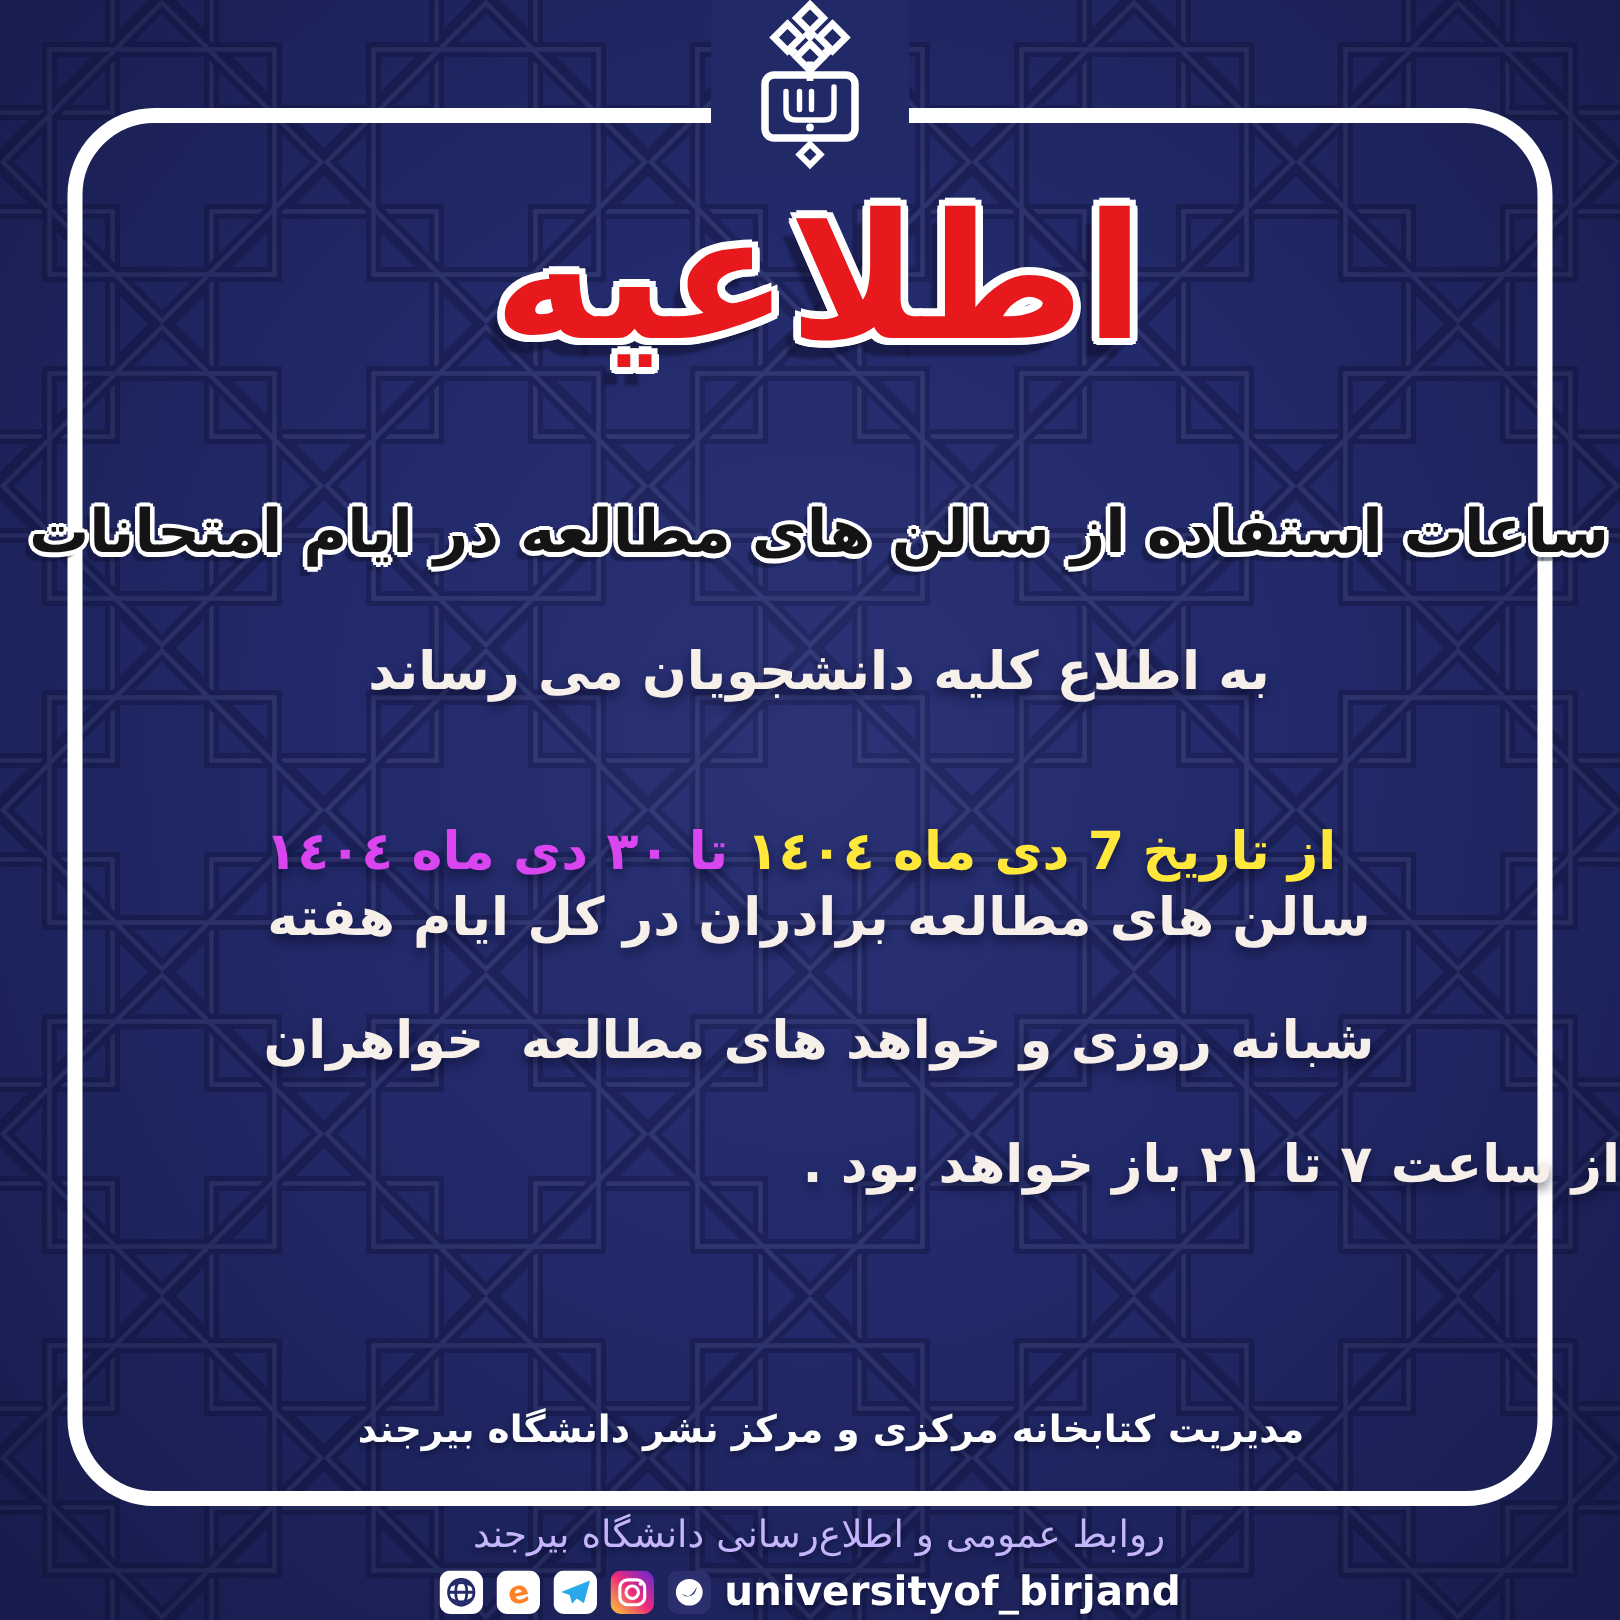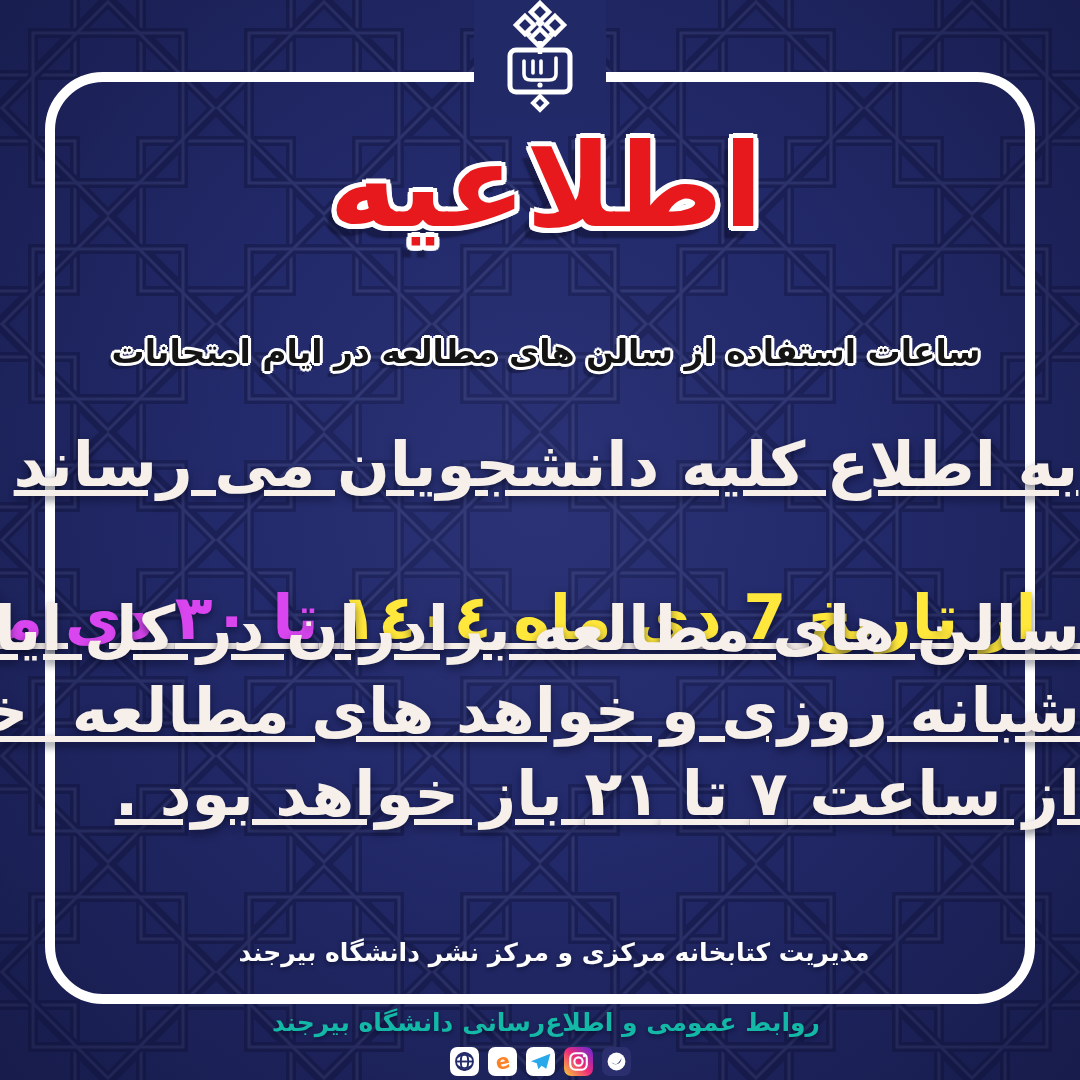--- a/index.html
+++ b/index.html
@@ -30,45 +30,44 @@
   .center-line{left:0;right:0;text-align:center;white-space:pre;margin-left:12px;}
   .title{
     top:116px;font-size:116px;font-weight:bold;color:#e8191c;line-height:1.2;
     text-shadow:
       -5px 0 0 #fff,5px 0 0 #fff,0 -5px 0 #fff,0 5px 0 #fff,
       -4px -4px 0 #fff,4px -4px 0 #fff,-4px 4px 0 #fff,4px 4px 0 #fff,
       -5px 2px 0 #fff,5px 2px 0 #fff,-2px 5px 0 #fff,2px 5px 0 #fff,
       -9px 12px 2px rgba(14,17,48,0.55);
   }
   .subtitle{
-    top:332px;font-size:33px;font-weight:bold;color:#141414;
+    top:332px;font-size:40px;font-weight:bold;color:#141414;
     text-shadow:
       -3px 0 0 #fff,3px 0 0 #fff,0 -3px 0 #fff,0 3px 0 #fff,
       -2px -2px 0 #fff,2px -2px 0 #fff,-2px 2px 0 #fff,2px 2px 0 #fff,
       -5px 6px 1px rgba(14,17,48,0.5);
   }
   .bodyline{
-    font-size:62px;font-weight:bold;color:#f7efe9;
+    font-size:35px;font-weight:bold;color:#f7efe9;
     text-shadow:0 4px 8px rgba(5,8,30,0.55);
-    text-decoration:underline;
   }
   .l1{top:428px;}
   .l2{top:508px;}
   .l3{top:592px;}
   .l4{top:674px;}
   .l5{top:757px;text-align:right;}
   .date-yellow{color:#ffe73b;}
   .date-red{color:#d946ef;}
   .attribution{
     top:938px;font-size:25px;font-weight:bold;color:#fdfdfd;
     text-shadow:0 2px 4px rgba(5,8,30,0.5);
     padding-left:16px;
   }
   .publisher{
-    top:1008px;font-size:25px;font-weight:bold;color:#14b8a6;
+    top:1008px;font-size:25px;font-weight:normal;color:#c4b5fd;
     text-shadow:0 2px 4px rgba(5,8,30,0.5);
   }
   .footer-bar{
     position:absolute;top:1044px;left:0;right:0;height:34px;
     display:flex;justify-content:center;align-items:center;gap:9px;
   }
   .footer-bar .lat{
     font-size:27px;font-weight:bold;color:#ffffff;letter-spacing:0;
     text-shadow:0 2px 3px rgba(5,8,30,0.4);
   }
@@ -180,13 +179,14 @@
     <rect x="6" y="6" width="16" height="16" rx="5" stroke="#ffffff" stroke-width="2" fill="none"></rect>
     <circle cx="14" cy="14" r="4" stroke="#ffffff" stroke-width="2" fill="none"></circle>
     <circle cx="19.4" cy="8.6" r="1.3" fill="#ffffff"></circle>
   </svg>
   <svg class="icon" viewBox="0 0 28 28" aria-hidden="true">
     <rect width="28" height="28" rx="7" fill="#2b2f6e"></rect>
     <circle cx="14" cy="14" r="8.6" fill="#ffffff"></circle>
     <path d="M9.2 15 Q 13.8 20 19 10.5 Q 17 19.6 9.2 15 Z" fill="#2b2f6e"></path>
   </svg>
 
+  <span class="lat">universityof_birjand</span>
 </div>
 
 </body></html>

